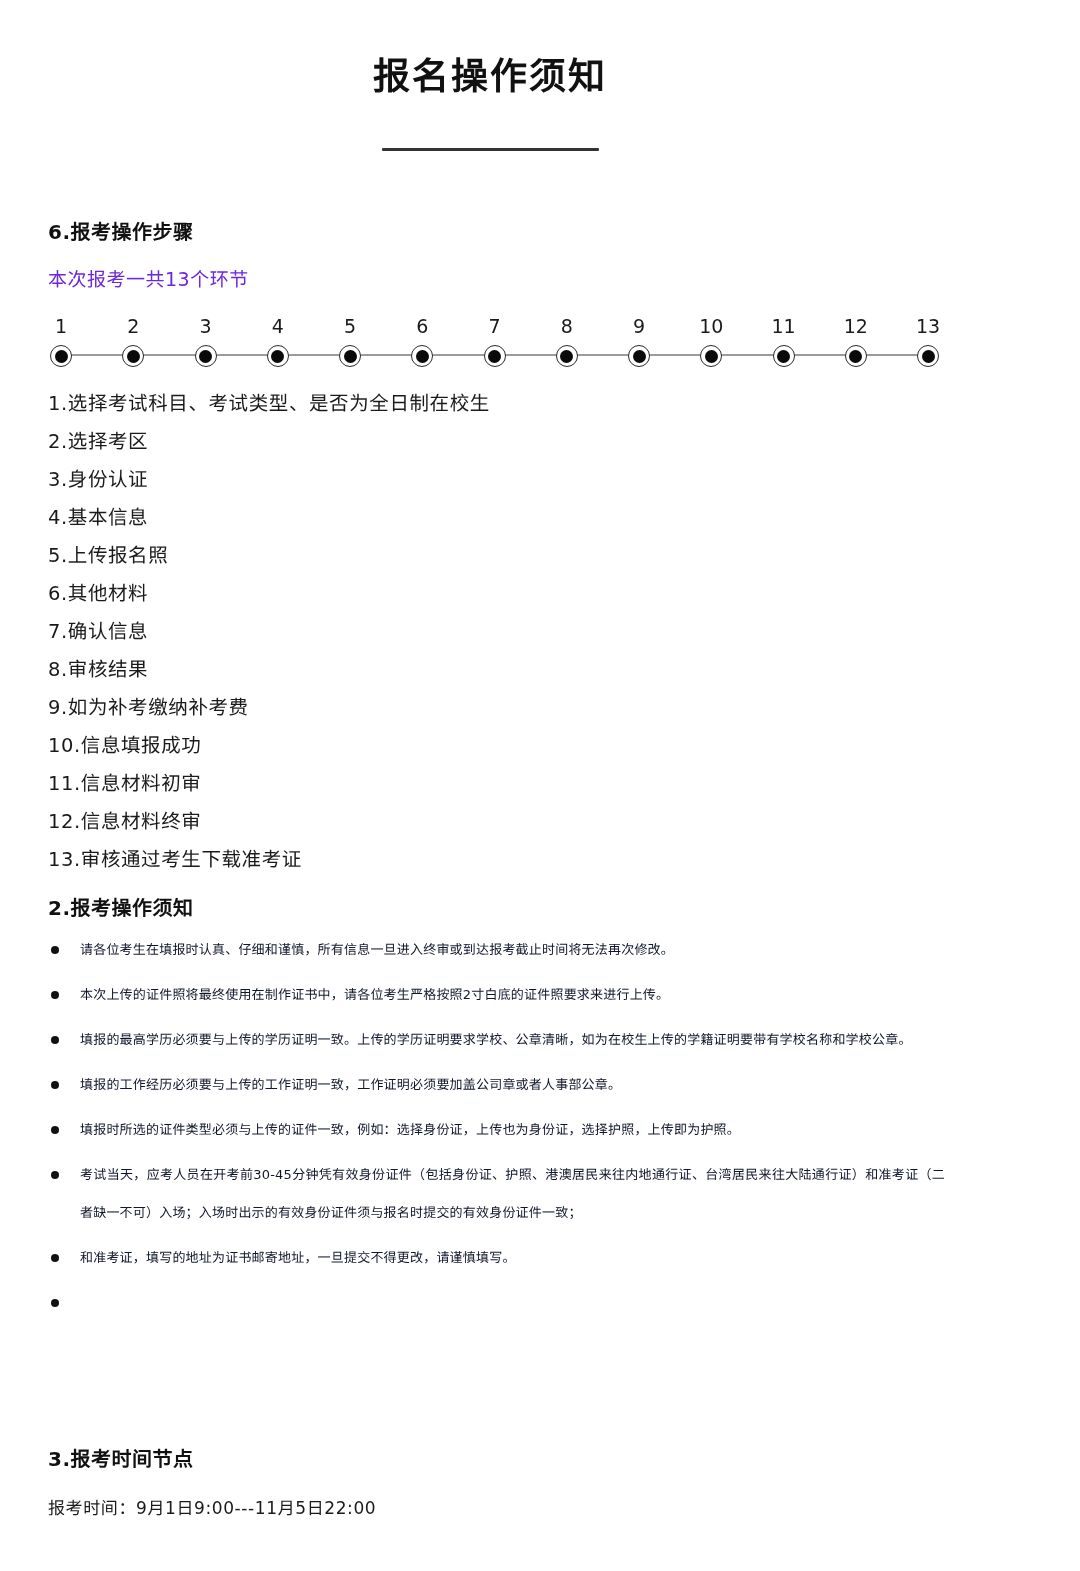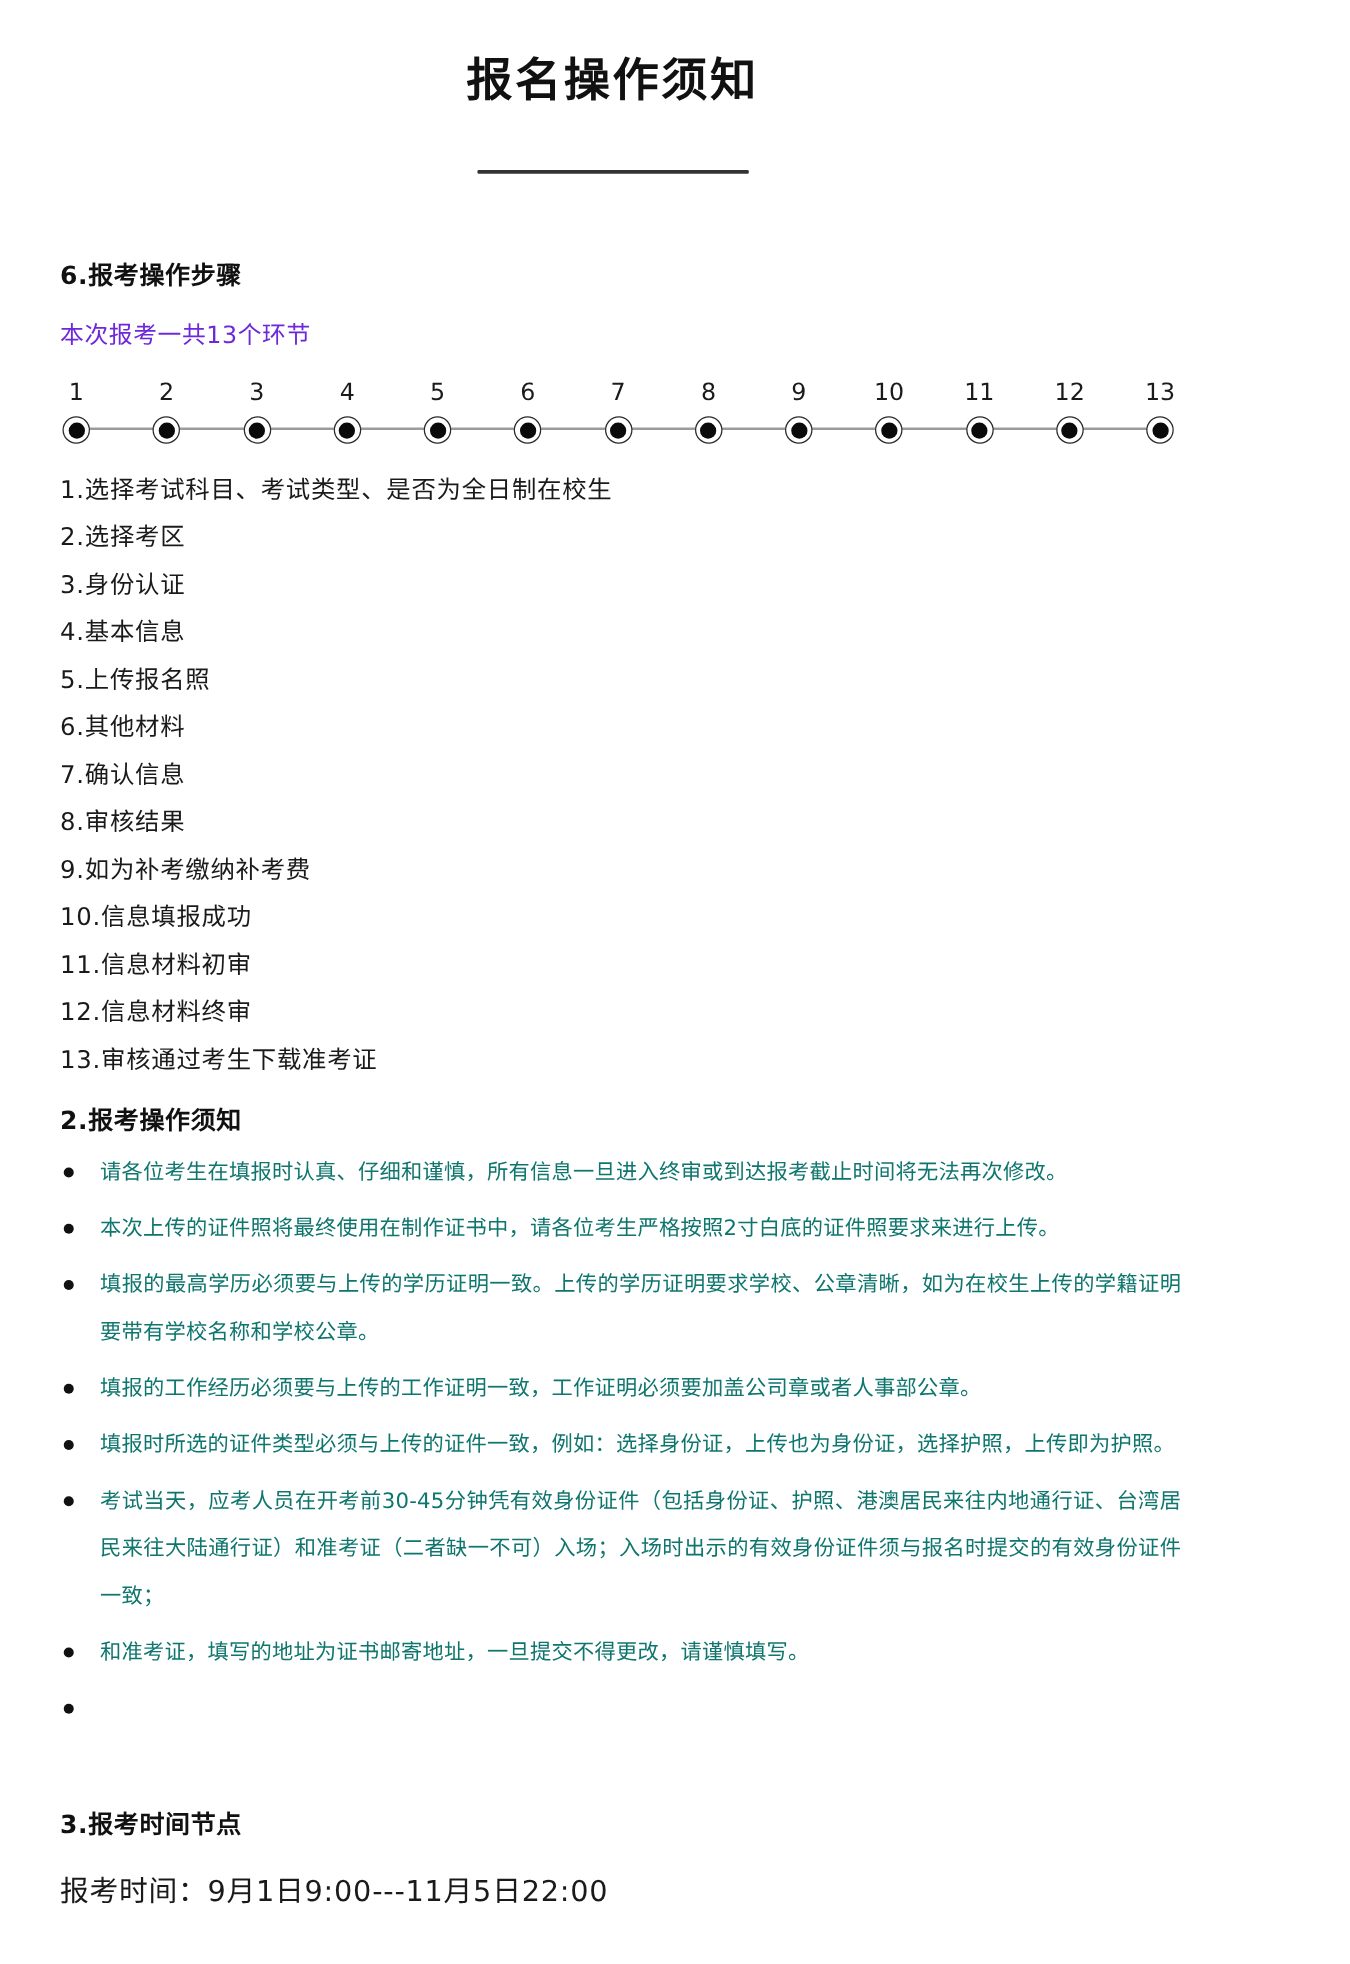--- a/index.html
+++ b/index.html
@@ -15,21 +15,21 @@
     font-family: "DejaVu Sans", "Liberation Sans", sans-serif;
     color: #1a1a1a;
     -webkit-font-smoothing: antialiased;
     overflow: hidden;
   }
 
   .page {
     width: 980px;
     height: 1571px;
     box-sizing: border-box;
-    padding: 0 35px;
+    padding: 12px 35px;
     position: relative;
   }
 
   
   .title-block {
     padding-top: 42px;
     text-align: center;
   }
   .doc-title {
     font-size: 37px;
@@ -143,23 +143,23 @@
 
   
   .notice-list {
     margin-top: 10px;
     padding-left: 13px;
   }
   .notice-item {
     position: relative;
     padding-left: 32px;
     margin-bottom: 7px;
-    font-size: 17px;
+    font-size: 13px;
     line-height: 38px;
-    color: #0f766e;
+    color: #0f172a;
     letter-spacing: 0.2px;
     text-align: justify;
     font-family: "DejaVu Sans", "Liberation Sans", sans-serif;
   }
   .notice-item .bullet-dot {
     position: absolute;
     left: 3px;
     top: 15px;
     width: 8px;
     height: 8px;
@@ -167,21 +167,21 @@
     background: #111111;
   }
 
   
   .section-time {
     position: absolute;
     left: 48px;
     top: 1443px;
   }
   .time-line {
-    font-size: 23px;
+    font-size: 17px;
     color: #1a1a1a;
     margin-top: 22px;
     letter-spacing: 0.6px;
     padding-left: 0;
     white-space: nowrap;
     text-align: right;
   }
   .section-time .section-heading { padding-left: 0; }
 </style>
 </head>

